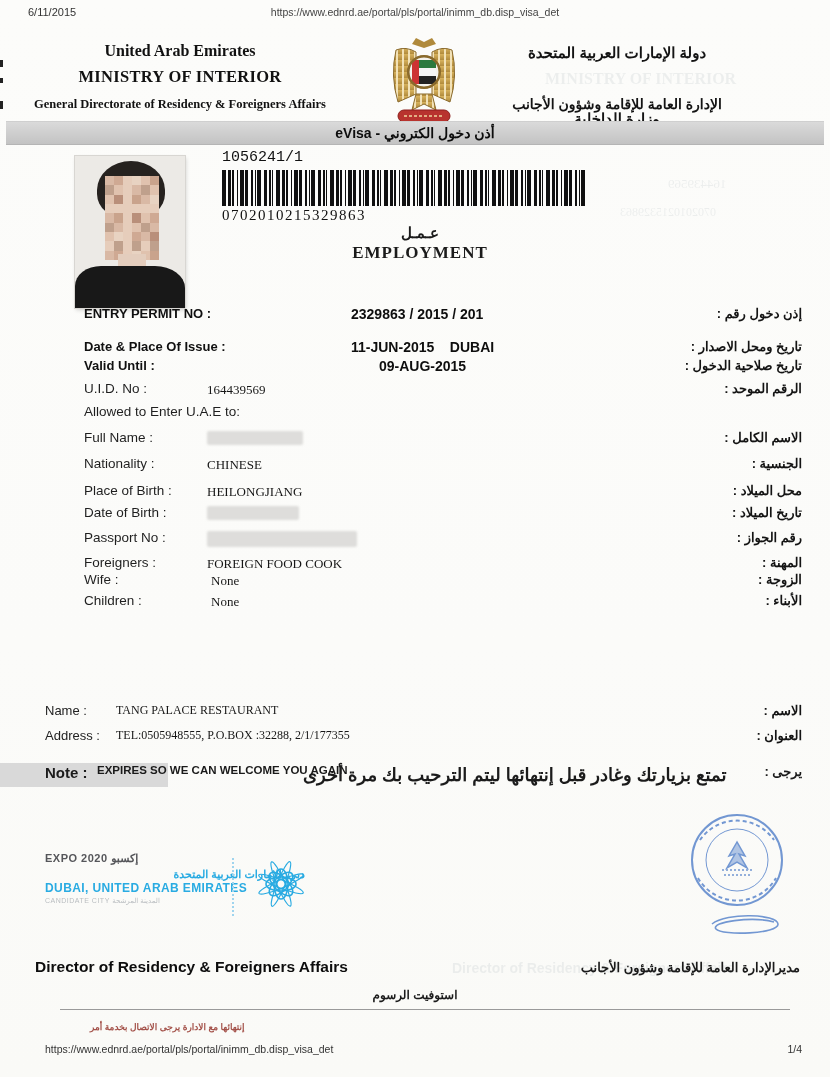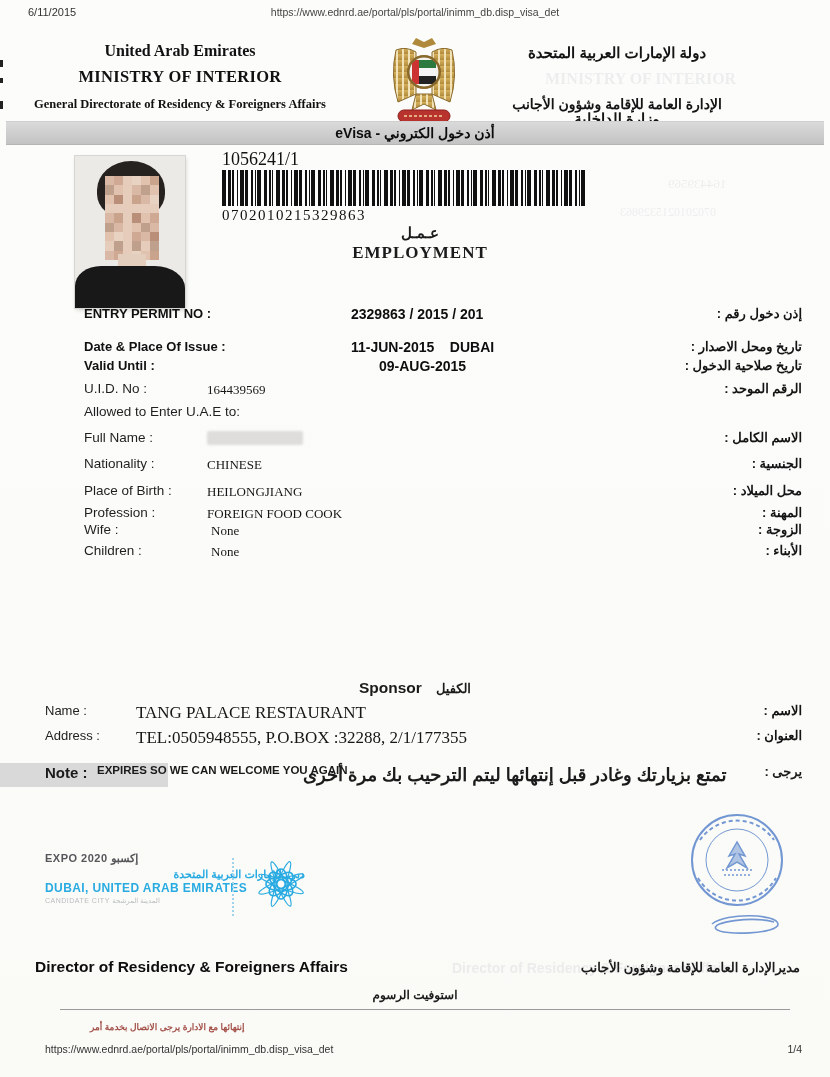--- a/index.html
+++ b/index.html
@@ -27,21 +27,21 @@
     background:linear-gradient(180deg,#dadada,#c3c3c3);
     border-top:1px solid #cfcfcf;border-bottom:1px solid #b5b5b5;
     display:flex;align-items:center;justify-content:center;font-size:14px;font-weight:bold;color:#0d0d0d;}
   
   .photo{left:75px;top:156px;width:110px;height:152px;background:#eceae6;box-shadow:0 0 0 1px #d8d6d2, 1px 2px 4px rgba(0,0,0,.18);}
   .hair{position:absolute;left:22px;top:5px;width:68px;height:58px;background:#26221f;border-radius:55% 55% 48% 48%;}
   .pixels{position:absolute;left:30px;top:20px;width:54px;height:84px;display:grid;grid-template-columns:repeat(6,1fr);grid-auto-rows:1fr;}
   .neck{position:absolute;left:43px;top:98px;width:28px;height:22px;background:#e3cdbd;border-radius:0 0 40% 40%;}
   .shirt{position:absolute;left:0;bottom:0;width:100%;height:42px;background:#181818;border-radius:26px 30px 0 0 / 20px 22px 0 0;}
   
-  .serial{top:149px;left:222px;font-family:Liberation Serif, serif;font-size:18px;color:#111;}
+  .serial{top:149px;left:222px;font-family:Liberation Mono, monospace;font-size:15px;color:#111;}
   .barcode{top:170px;left:222px;width:366px;height:36px;display:flex;align-items:stretch;}
   .barcode div{background:#101010;}
   .bc-num{top:207px;left:222px;font-family:"Liberation Serif",serif;font-size:15px;letter-spacing:1.5px;color:#111;}
   .vtype-ar{top:224px;left:0;width:840px;text-align:center;font-size:15px;font-weight:bold;}
   .vtype-en{top:243px;left:0;width:840px;text-align:center;font-family:"Liberation Serif",serif;font-weight:bold;font-size:17px;letter-spacing:1px;}
   
   .fields{top:306px;left:0;right:0;}
   .frow{position:relative;margin-left:39px;}
   .lbl{position:absolute;left:45px;top:0;font-size:13.5px;color:#1f1f1f;white-space:pre;}
   .lbl.b{font-weight:bold;font-size:13px;color:#101010;}
@@ -51,21 +51,21 @@
   .v-big2{left:340px;top:0;font-weight:bold;font-size:14px;color:#0e0e0e;}
   .ar-lbl{position:absolute;right:28px;top:0;font-size:13px;font-weight:bold;color:#141414;direction:rtl;white-space:nowrap;}
   .redact{position:absolute;top:1px;background:#dedddb;border-radius:2px;filter:blur(1.2px);}
   .sec-head{position:absolute;left:42px;top:0;font-weight:bold;font-size:16px;color:#0c0c0c;}
   
   .sponsor-head{top:679px;left:0;width:100%;display:flex;justify-content:center;align-items:baseline;gap:14px;}
   .sponsor-head .en{font-weight:bold;font-size:15.5px;}
   .sponsor-head .ar{font-weight:bold;font-size:13px;}
   .sp-row{position:absolute;left:0;right:0;}
   .sp-lbl{position:absolute;left:45px;font-size:13px;color:#222;}
-  .sp-val{position:absolute;left:136px;font-family:"Liberation Serif",serif;font-size:17px;color:#161616;}
+  .sp-val{position:absolute;left:116px;font-family:"Liberation Serif",serif;font-size:12px;color:#161616;}
   
   .note-band{top:763px;left:0;width:168px;height:24px;background:#d9d9d9;}
   .note-lbl{top:764px;left:45px;font-weight:bold;font-size:15px;}
   .note-en{top:764px;left:97px;font-size:11.5px;font-weight:bold;line-height:13px;color:#1a1a1a;}
   .note-ar-wrap{top:764px;right:28px;direction:rtl;display:flex;gap:38px;align-items:flex-start;}
   .note-ar-lbl{font-weight:bold;font-size:13px;}
   .note-ar-txt{font-size:18px;font-weight:bold;}
   
   .expo{top:852px;left:45px;width:260px;}
   .expo-l1{font-size:11px;font-weight:bold;color:#55565a;letter-spacing:.5px;}
@@ -328,41 +328,47 @@
     <div class="frow" style="height:27px;">
       <span class="lbl">Nationality :</span>
       <span class="val v-ser">CHINESE</span>
       <span class="ar-lbl">الجنسية :</span>
     </div>
     <div class="frow" style="height:22px;">
       <span class="lbl">Place of Birth :</span>
       <span class="val v-ser">HEILONGJIANG</span>
       <span class="ar-lbl">محل الميلاد :</span>
     </div>
+    <div class="frow" style="height:25px;">
+      <span class="lbl">Date of Birth :</span>
+      <span class="redact" style="left:168px;width:92px;height:14px;"></span>
+      <span class="ar-lbl">تاريخ الميلاد :</span>
+    </div>
+    <div class="frow" style="height:25px;">
+      <span class="lbl">Passport No :</span>
+      <span class="redact" style="left:168px;width:150px;height:16px;"></span>
+      <span class="ar-lbl">رقم الجواز :</span>
+    </div>
     <div class="frow" style="height:17px;">
-      <span class="lbl">Profession :</span>
+      <span class="lbl">Foreigners :</span>
       <span class="val v-ser">FOREIGN FOOD COOK</span>
       <span class="ar-lbl">المهنة :</span>
     </div>
     <div class="frow" style="height:21px;">
       <span class="lbl">Wife :</span>
       <span class="val v-ser" style="left:172px;">None</span>
       <span class="ar-lbl">الزوجة :</span>
     </div>
     <div class="frow" style="height:21px;">
       <span class="lbl">Children :</span>
       <span class="val v-ser" style="left:172px;">None</span>
       <span class="ar-lbl">الأبناء :</span>
     </div>
   </div>
 
-  <div class="abs sponsor-head">
-    <span class="en">Sponsor</span>
-    <span class="ar" dir="rtl">الكفيل</span>
-  </div>
   <div class="sp-row" style="top:703px;">
     <span class="sp-lbl">Name :</span>
     <span class="sp-val">TANG PALACE RESTAURANT</span>
     <span class="ar-lbl">الاسم :</span>
   </div>
   <div class="sp-row" style="top:728px;">
     <span class="sp-lbl">Address :</span>
     <span class="sp-val">TEL:0505948555, P.O.BOX :32288, 2/1/177355</span>
     <span class="ar-lbl">العنوان :</span>
   </div>

